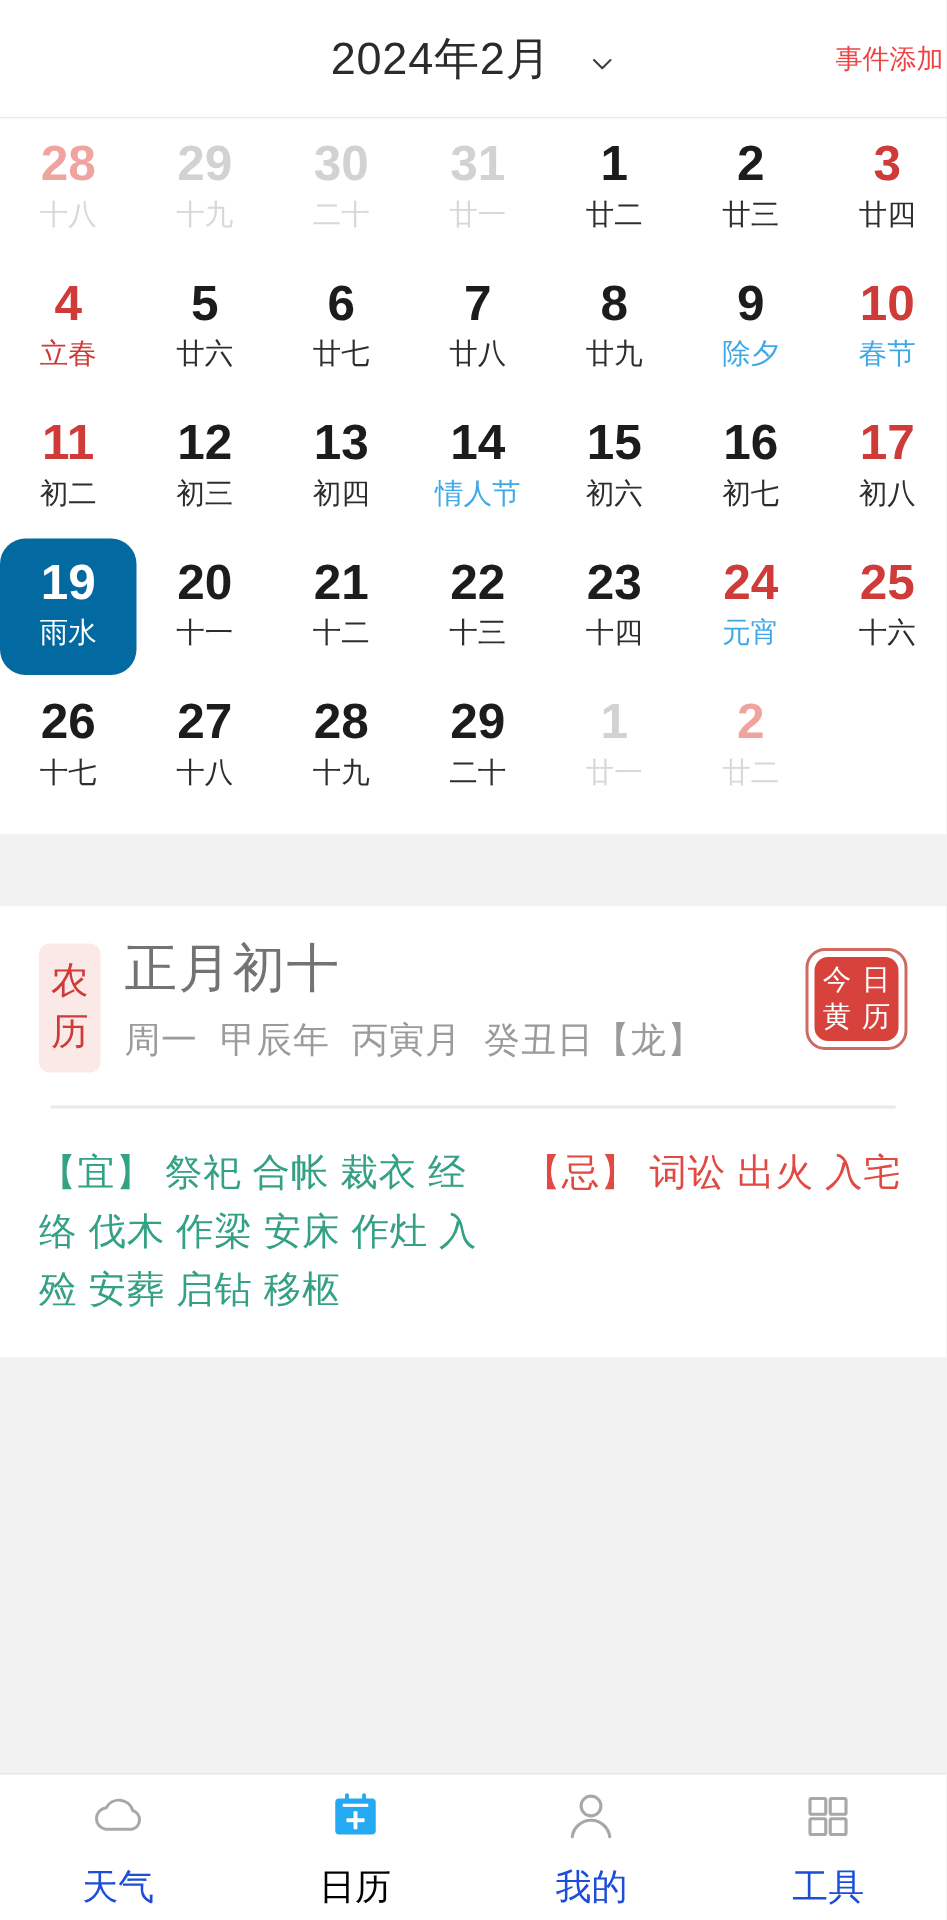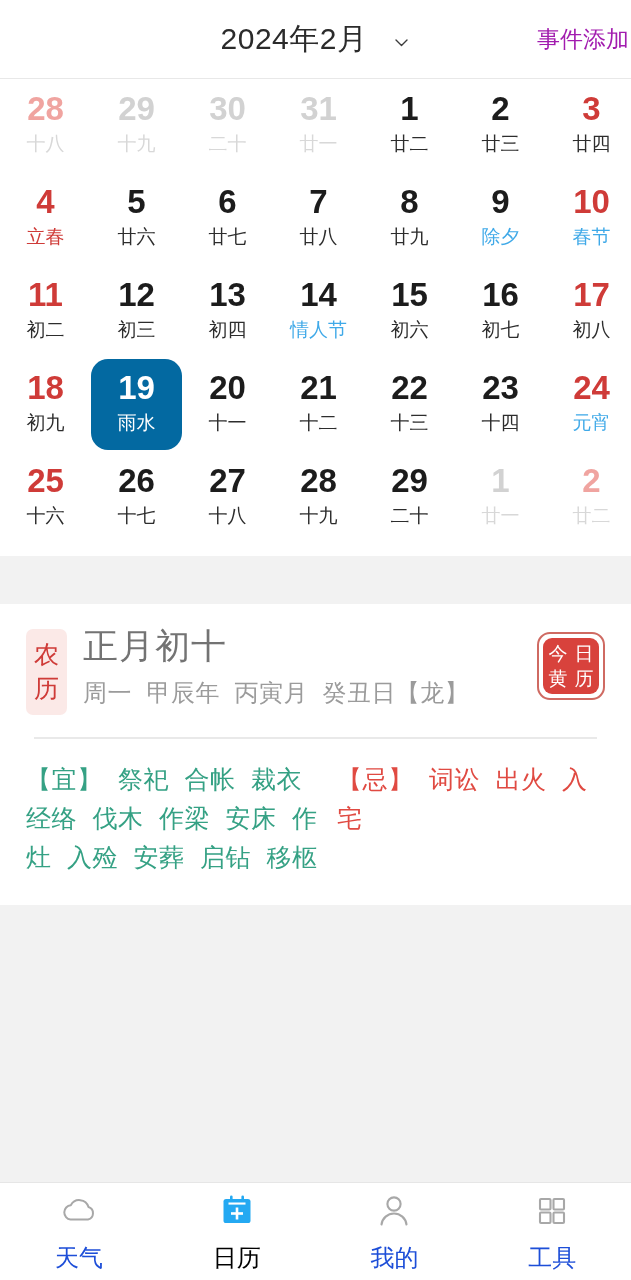--- a/index.html
+++ b/index.html
@@ -31,21 +31,21 @@
   .month-title {
     font-size:30px; color:#2b2b2b; letter-spacing:.5px;
     white-space:nowrap;
   }
   .chev {
     width:17px; height:17px; display:inline-block; position:relative; top:3px;
   }
   .chev svg { display:block; }
   .add-event {
     position:absolute; right:2px;
-    font-size:23px; color:#a21caf; white-space:nowrap;
+    font-size:18px; color:#ef4444; white-space:nowrap;
   }
 
   
   .weekbar-sep {
     height:1px; background:#e8e8e8; flex:none;
   }
   .weekbar {
     background:#fff; display:grid;
     grid-template-columns:repeat(7,1fr);
     height:52px; align-items:center; flex:none;
@@ -134,21 +134,21 @@
   }
   .huangli-inner span {
     width:50%; text-align:center;
     font-size:19px; color:#fff; line-height:1.32;
   }
   .card-divider {
     height:2px; background:#e9e9e9;
     margin:22px 8px 0 8px;
   }
   .yiji {
-    display:flex; margin-top:24px; gap:10px;font-family:Liberation Mono, monospace;
+    display:flex; margin-top:24px; gap:22px;
   }
   .yiji-col { flex:1; min-width:0; }
   .yiji-col.yi  { flex:0 0 52%; }
   .yiji-col.ji  { flex:1; }
   .yiji-line {
     font-size:25px; line-height:1.55; letter-spacing:.5px;
     word-break:break-all;
   }
   .yiji-col.yi .yiji-line { color:#35a184; }
   .yiji-col.ji .yiji-line { color:#e04a42; }
@@ -314,26 +314,20 @@
           <div class="daynum ">16</div>
           <div class="sub ">初七</div>
         </div>
       </div>
       <div class="cell">
         <div class="pill">
           <div class="daynum red">17</div>
           <div class="sub ">初八</div>
         </div>
       </div>
-      <div class="cell">
-        <div class="pill">
-          <div class="daynum red">18</div>
-          <div class="sub ">初九</div>
-        </div>
-      </div>
       <div class="cell sel">
         <div class="pill">
           <div class="daynum ">19</div>
           <div class="sub ">雨水</div>
         </div>
       </div>
       <div class="cell">
         <div class="pill">
           <div class="daynum ">20</div>
           <div class="sub ">十一</div>

